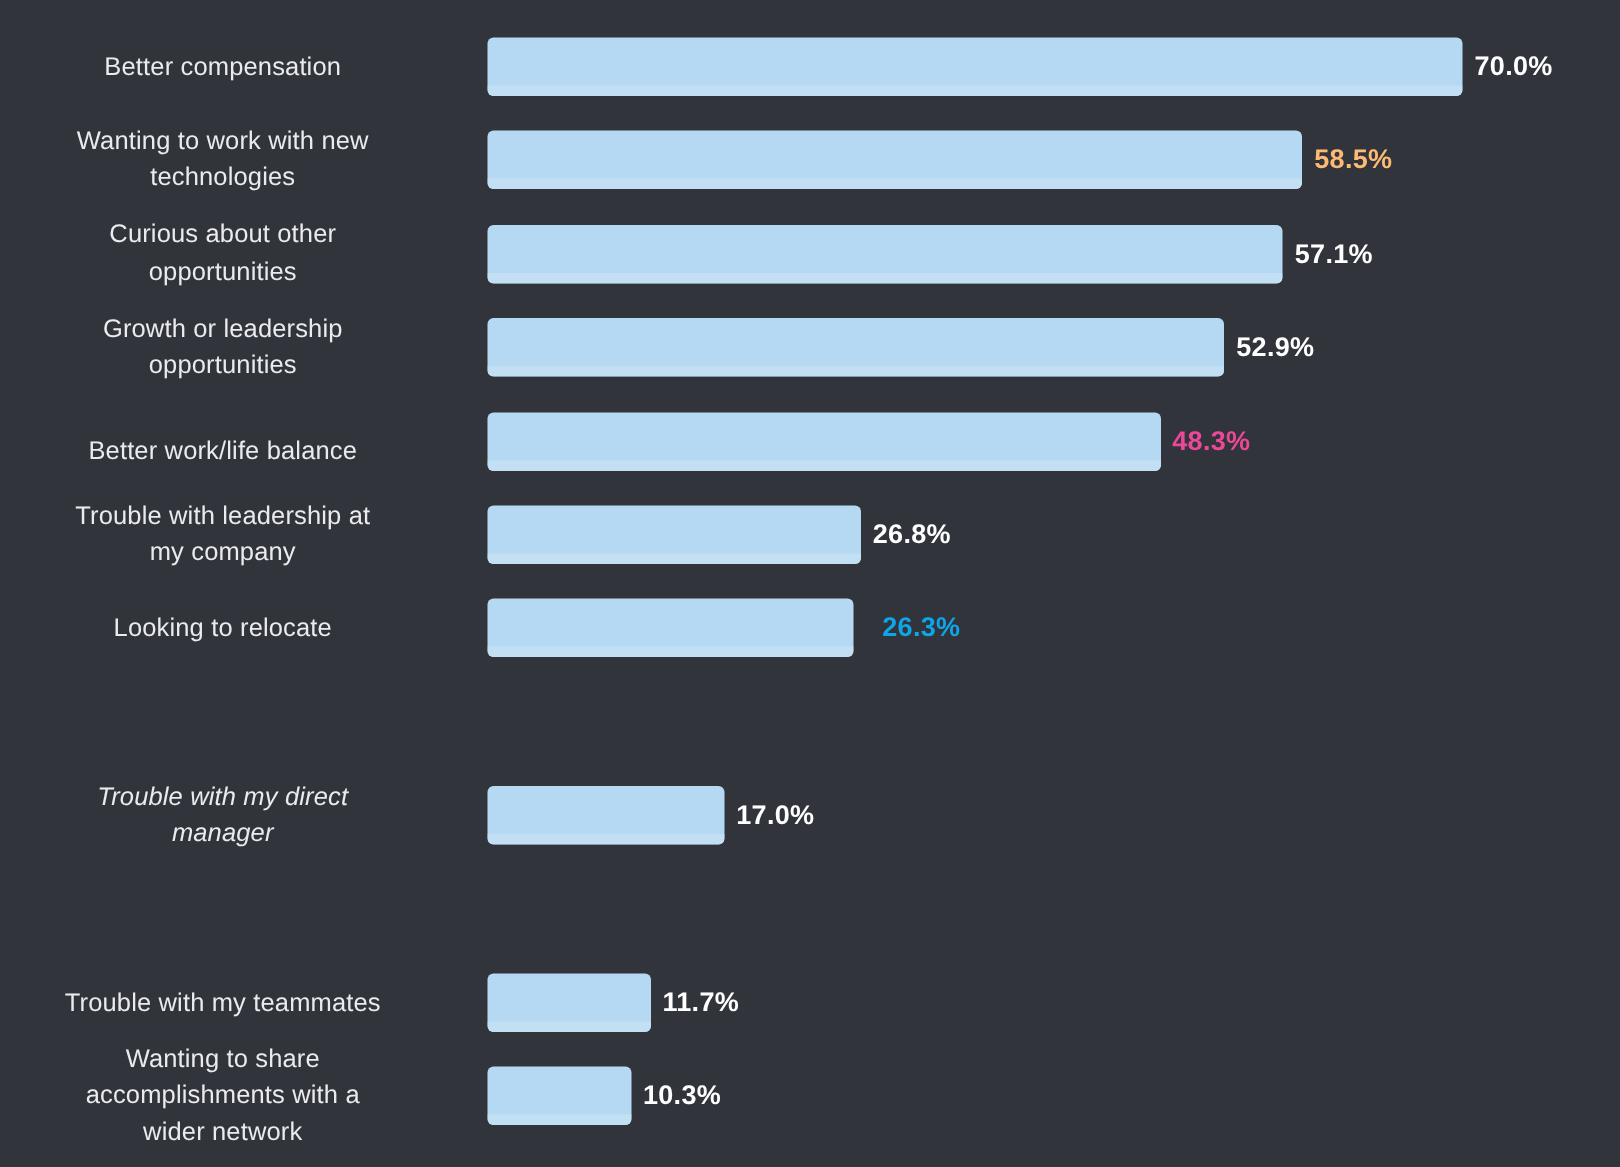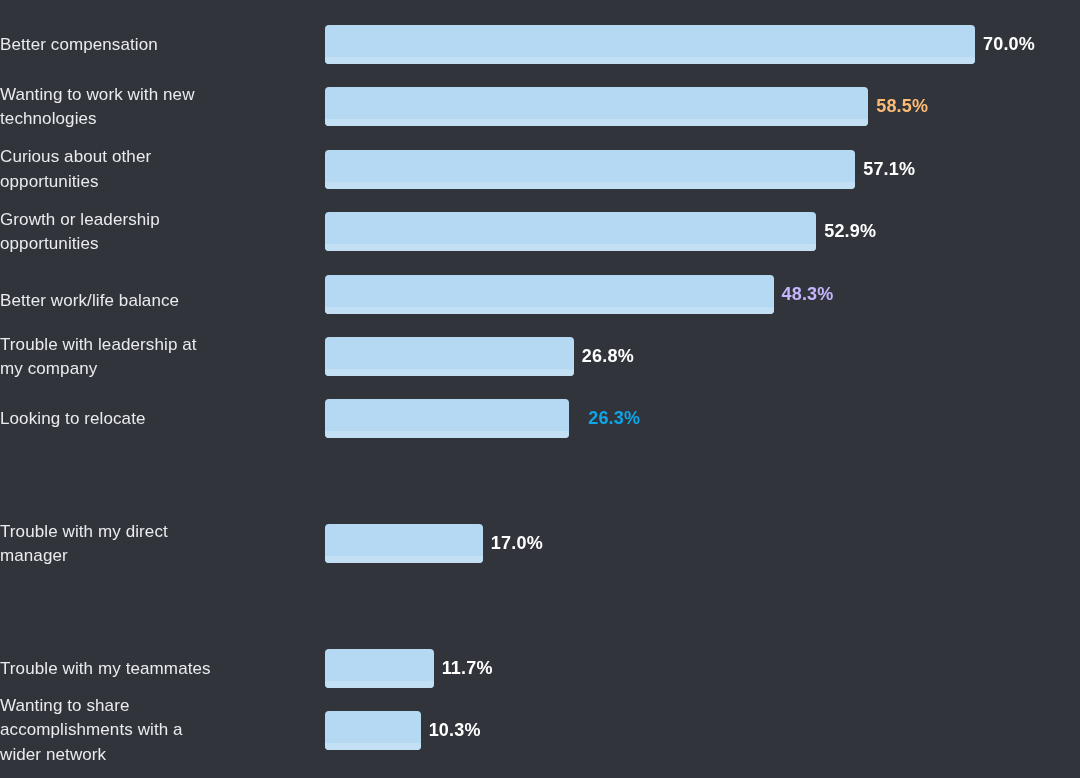--- a/index.html
+++ b/index.html
@@ -36,21 +36,21 @@
     left: 0;
     width: 1080px;
     display: flex;
     align-items: center;
   }
 
   .cat-label {
     position: absolute;
     left: 0;
     width: 297px;
-    text-align: left;
+    text-align: center;
     color: #e9ebee;
     font-size: 17px;
     line-height: 24.5px;
     font-weight: 400;
     letter-spacing: 0.1px;
     white-space: pre-line;
   }
 
   .bar-wrap {
     position: absolute;
@@ -122,40 +122,40 @@
 opportunities</div>
         <div class="bar-wrap" style="left: 325px; top: 0px;">
           <div class="bar" style="width: 491.214px; background: rgb(181, 217, 242);"></div>
           <div class="bar-value" style="color: rgb(255, 255, 255);">52.9%</div>
         </div>
       </div>
       <div class="row" style="top: 274.6px; height: 53px;">
         <div class="cat-label" style="top: 50%; transform: translateY(-50%); position: absolute;">Better work/life balance</div>
         <div class="bar-wrap" style="left: 325px; top: 0px;">
           <div class="bar" style="width: 448.5px; background: rgb(181, 217, 242);"></div>
-          <div class="bar-value" style="color: #c4b5fd;">48.3%</div>
+          <div class="bar-value" style="color: #ec4899;">48.3%</div>
         </div>
       </div>
       <div class="row" style="top: 337px; height: 39px;">
         <div class="cat-label" style="top: 50%; transform: translateY(-50%); position: absolute;">Trouble with leadership at
 my company</div>
         <div class="bar-wrap" style="left: 325px; top: 0px;">
           <div class="bar" style="width: 248.857px; background: rgb(181, 217, 242);"></div>
           <div class="bar-value" style="color: rgb(255, 255, 255);">26.8%</div>
         </div>
       </div>
       <div class="row" style="top: 399.4px; height: 39px;">
         <div class="cat-label" style="top: 50%; transform: translateY(-50%); position: absolute;">Looking to relocate</div>
         <div class="bar-wrap" style="left: 325px; top: 0px;">
           <div class="bar" style="width: 244.214px; background: rgb(181, 217, 242);"></div>
           <div class="bar-value" style="color: #0ea5e9; margin-left: 19px;">26.3%</div>
         </div>
       </div>
       <div class="row" style="top: 524.2px; height: 39px;">
-        <div class="cat-label" style="top: 50%; transform: translateY(-50%); position: absolute;">Trouble with my direct
+        <div class="cat-label" style="top: 50%; transform: translateY(-50%); position: absolute; font-style: italic;">Trouble with my direct
 manager</div>
         <div class="bar-wrap" style="left: 325px; top: 0px;">
           <div class="bar" style="width: 157.857px; background: rgb(181, 217, 242);"></div>
           <div class="bar-value" style="color: rgb(255, 255, 255);">17.0%</div>
         </div>
       </div>
       <div class="row" style="top: 649px; height: 39px;">
         <div class="cat-label" style="top: 50%; transform: translateY(-50%); position: absolute;">Trouble with my teammates</div>
         <div class="bar-wrap" style="left: 325px; top: 0px;">
           <div class="bar" style="width: 108.643px; background: rgb(181, 217, 242);"></div>

